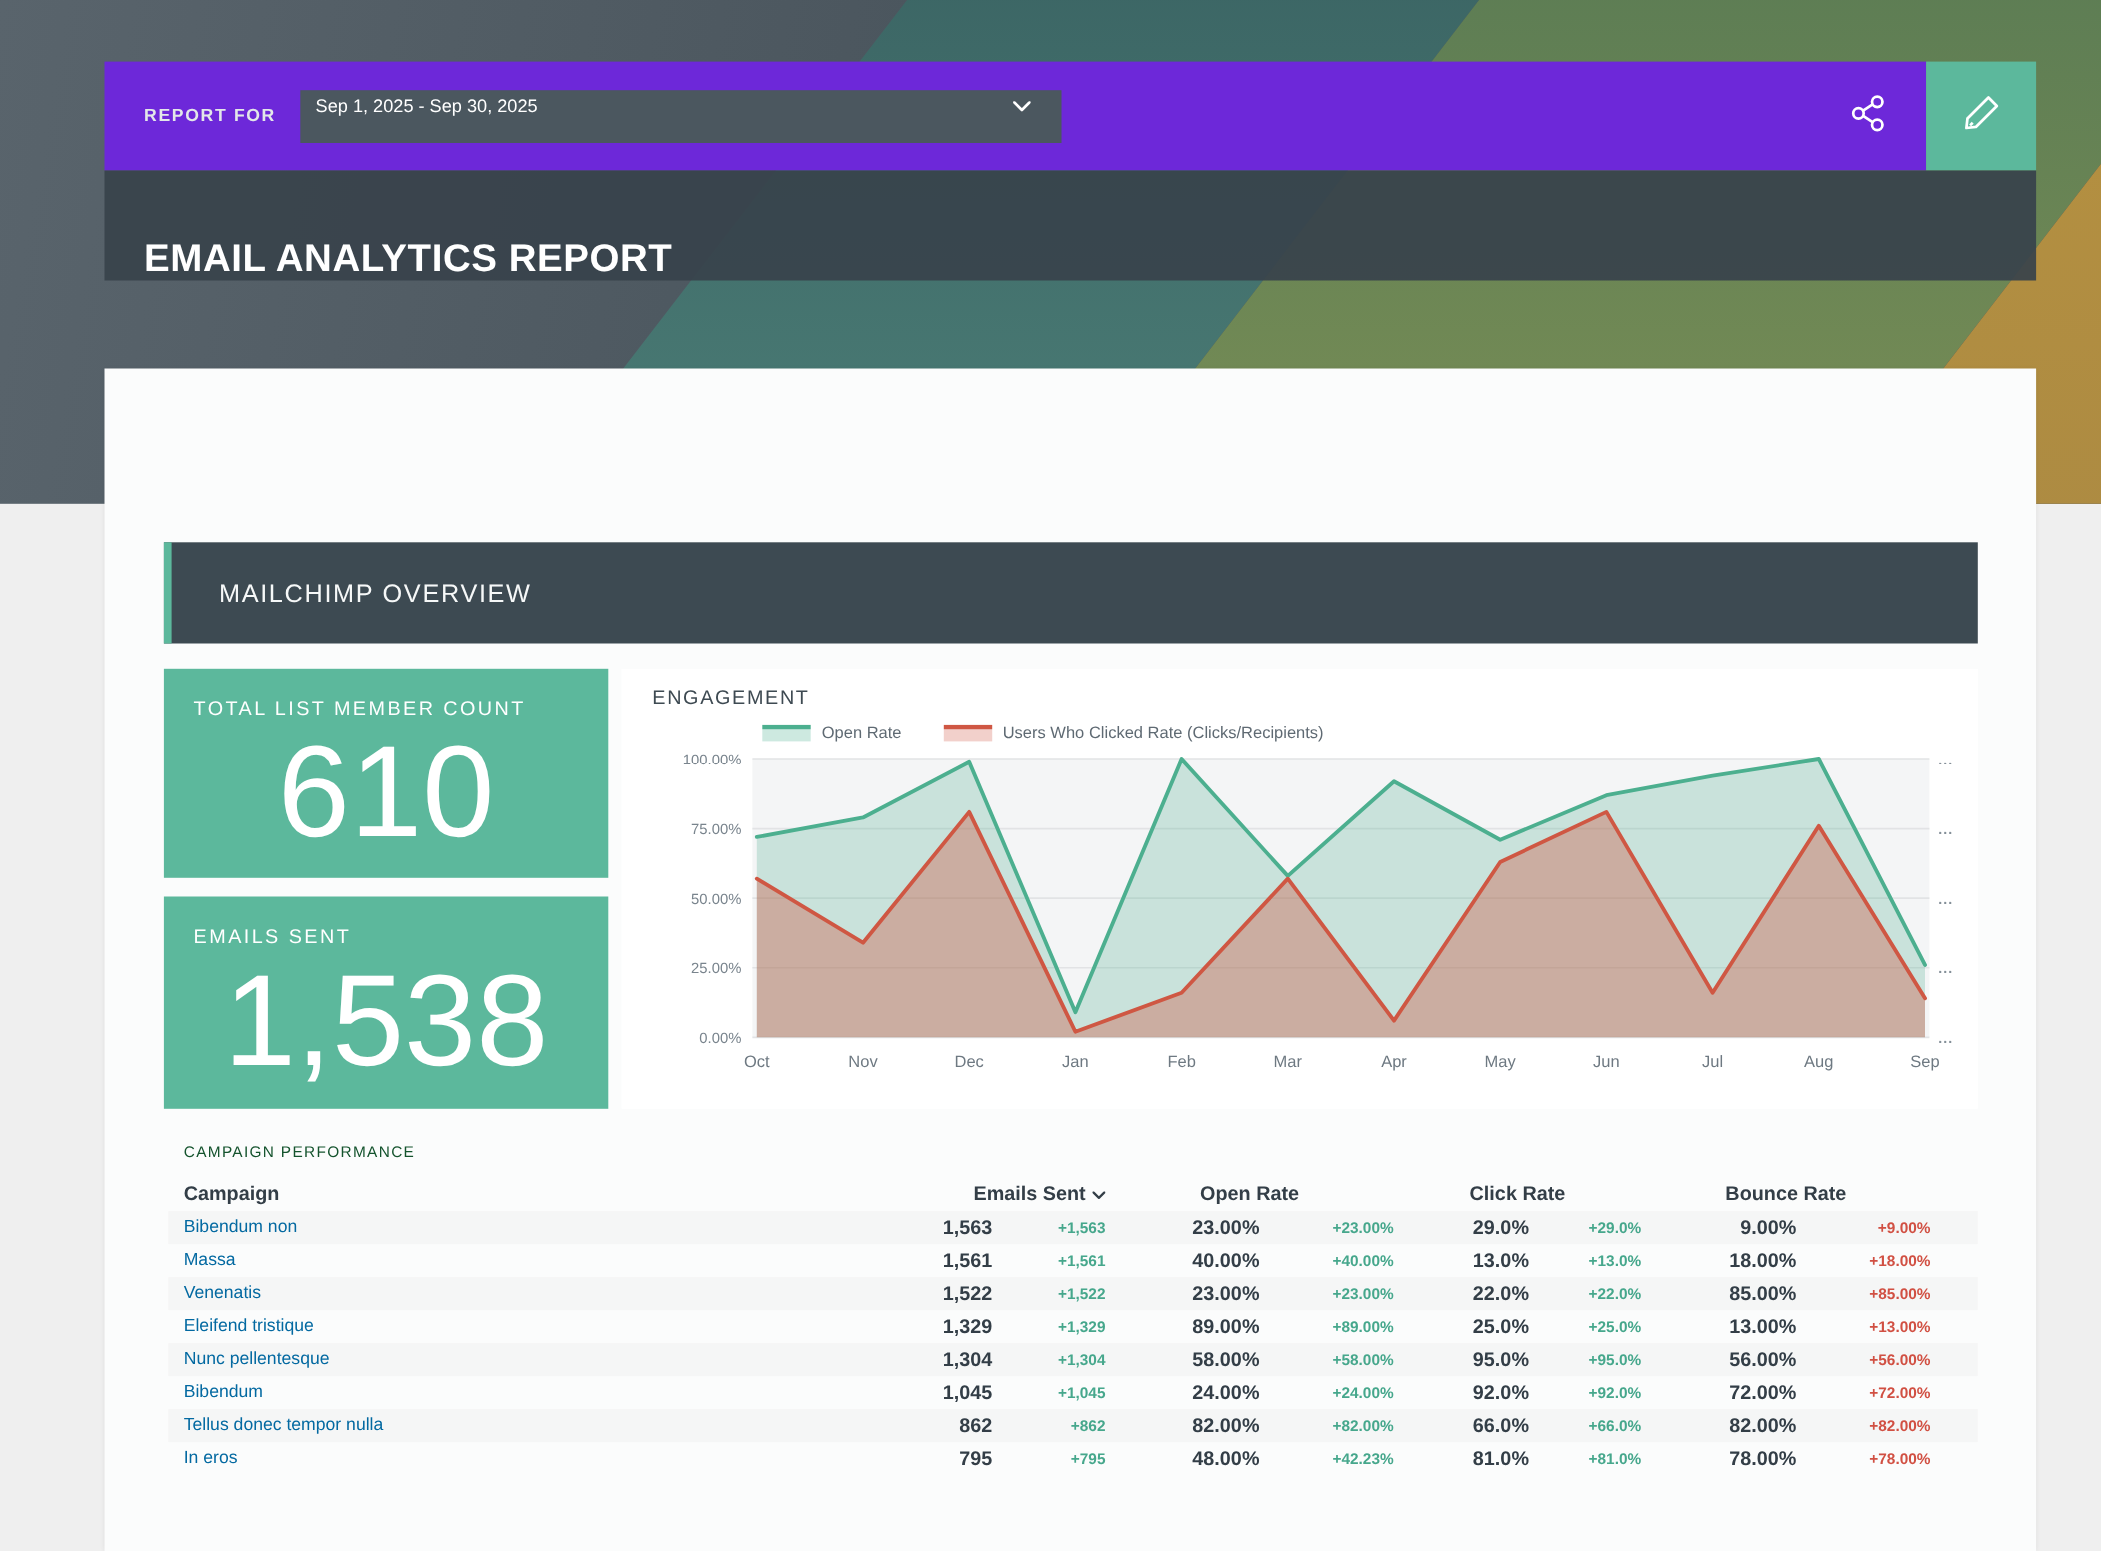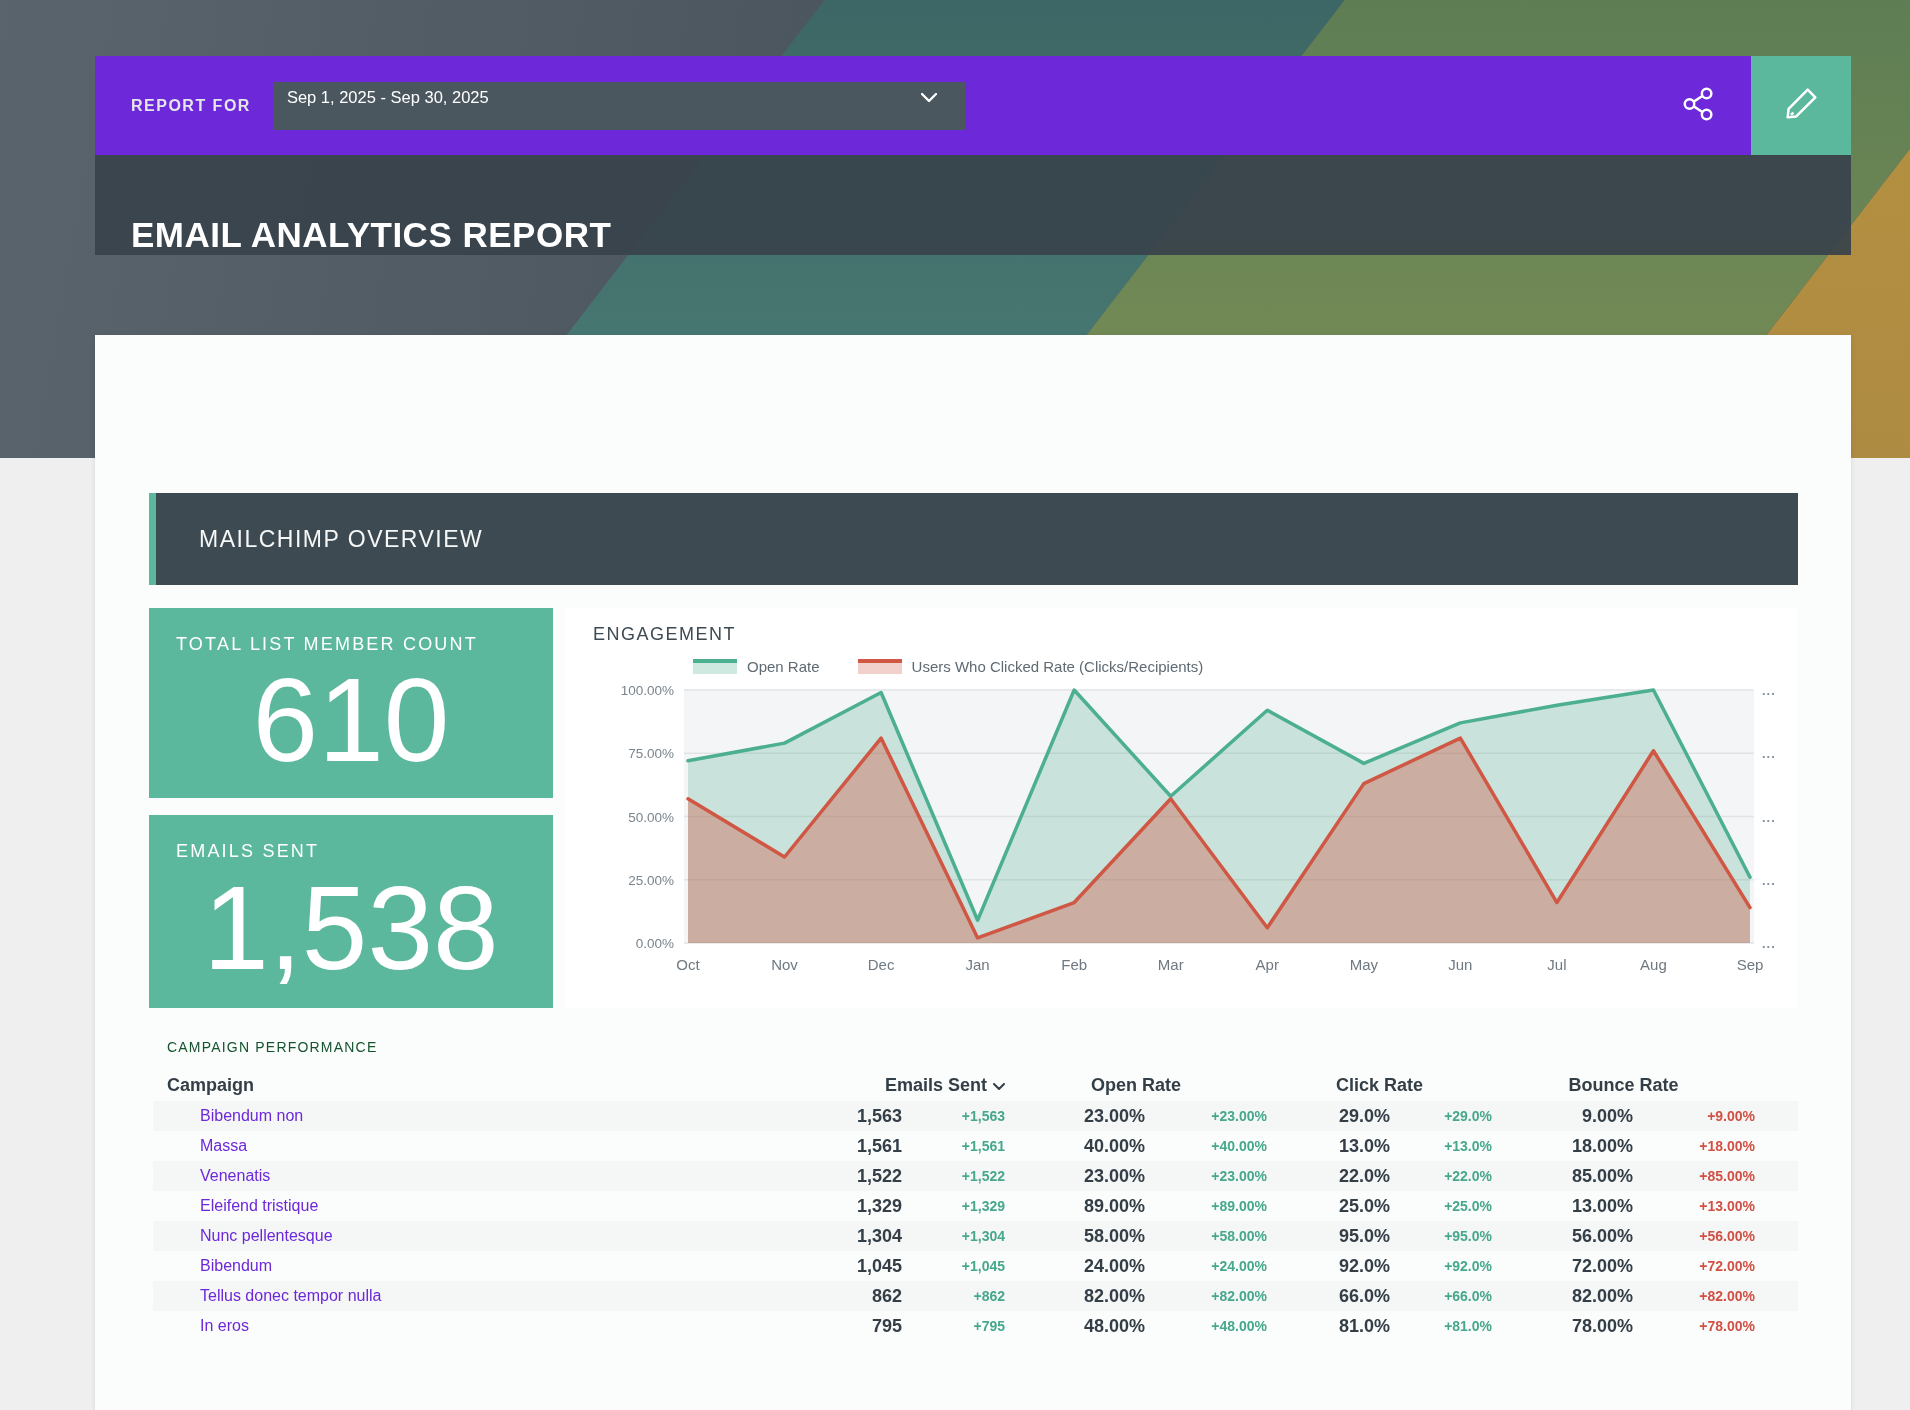--- a/index.html
+++ b/index.html
@@ -59,21 +59,21 @@
   .grid-row{display:grid;grid-template-columns:1fr 160px 103px 140px 122px 123px 102px 141px 122px;
             align-items:center;padding:0 43px 0 14px;box-sizing:border-box;}
   .thead{height:32px;margin-top:14px;}
   .th{color:#333e47;font-size:18px;font-weight:bold;}
   .th.c-emails{grid-column:2/4;text-align:right;display:flex;justify-content:flex-end;align-items:center;gap:6px;cursor:pointer;}
   .th.c-open{grid-column:4/6;text-align:center;}
   .th.c-click{grid-column:6/8;text-align:center;}
   .th.c-bounce{grid-column:8/10;text-align:center;}
   .trow{height:30px;}
   .trow:nth-child(odd){background:#f5f6f6;}
-  .td-name{color:#6d28d9;font-size:16px;margin-left:33px;}
+  .td-name{color:#0369a1;font-size:16px;}
   .td-val{color:#333e47;font-size:18px;font-weight:bold;text-align:right;}
   .td-delta{font-size:14px;font-weight:bold;text-align:right;}
   .td-delta.pos{color:#46a78c;}
   .td-delta.neg{color:#d15043;}
 </style>
 </head>
 <body>
 
 <div class="stage">
 
@@ -279,21 +279,21 @@
             <div class="td-val">66.0%</div>
             <div class="td-delta pos">+66.0%</div>
             <div class="td-val">82.00%</div>
             <div class="td-delta neg">+82.00%</div>
           </div>
           <div class="grid-row trow">
             <div class="td-name">In eros</div>
             <div class="td-val">795</div>
             <div class="td-delta pos">+795</div>
             <div class="td-val">48.00%</div>
-            <div class="td-delta pos">+48.00%</div>
+            <div class="td-delta pos">+42.23%</div>
             <div class="td-val">81.0%</div>
             <div class="td-delta pos">+81.0%</div>
             <div class="td-val">78.00%</div>
             <div class="td-delta neg">+78.00%</div>
           </div>
         </div>
     </div>
 
   </div>
 </div>

